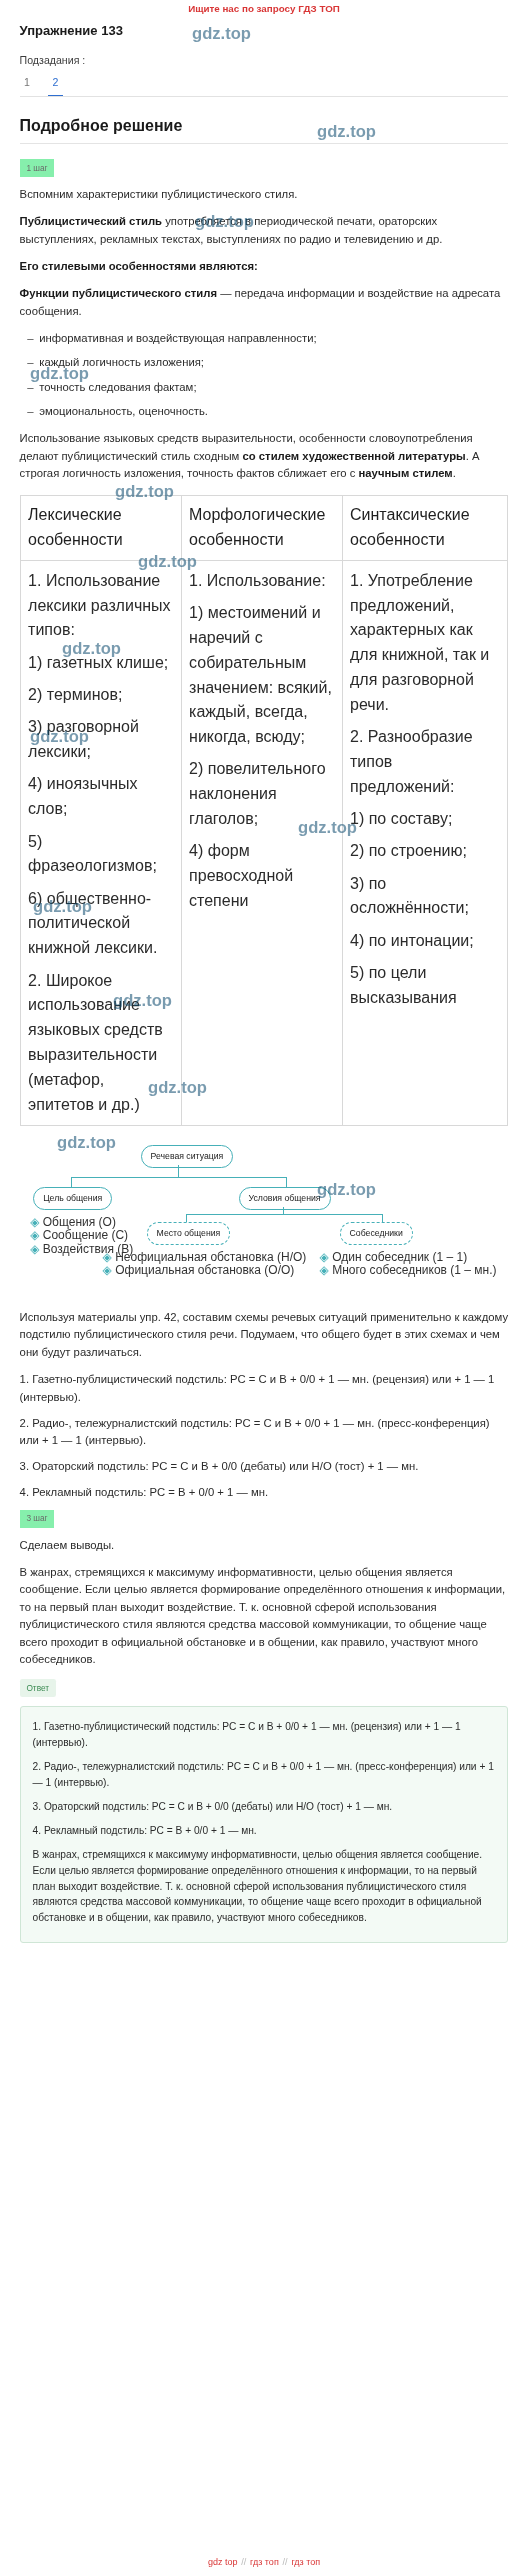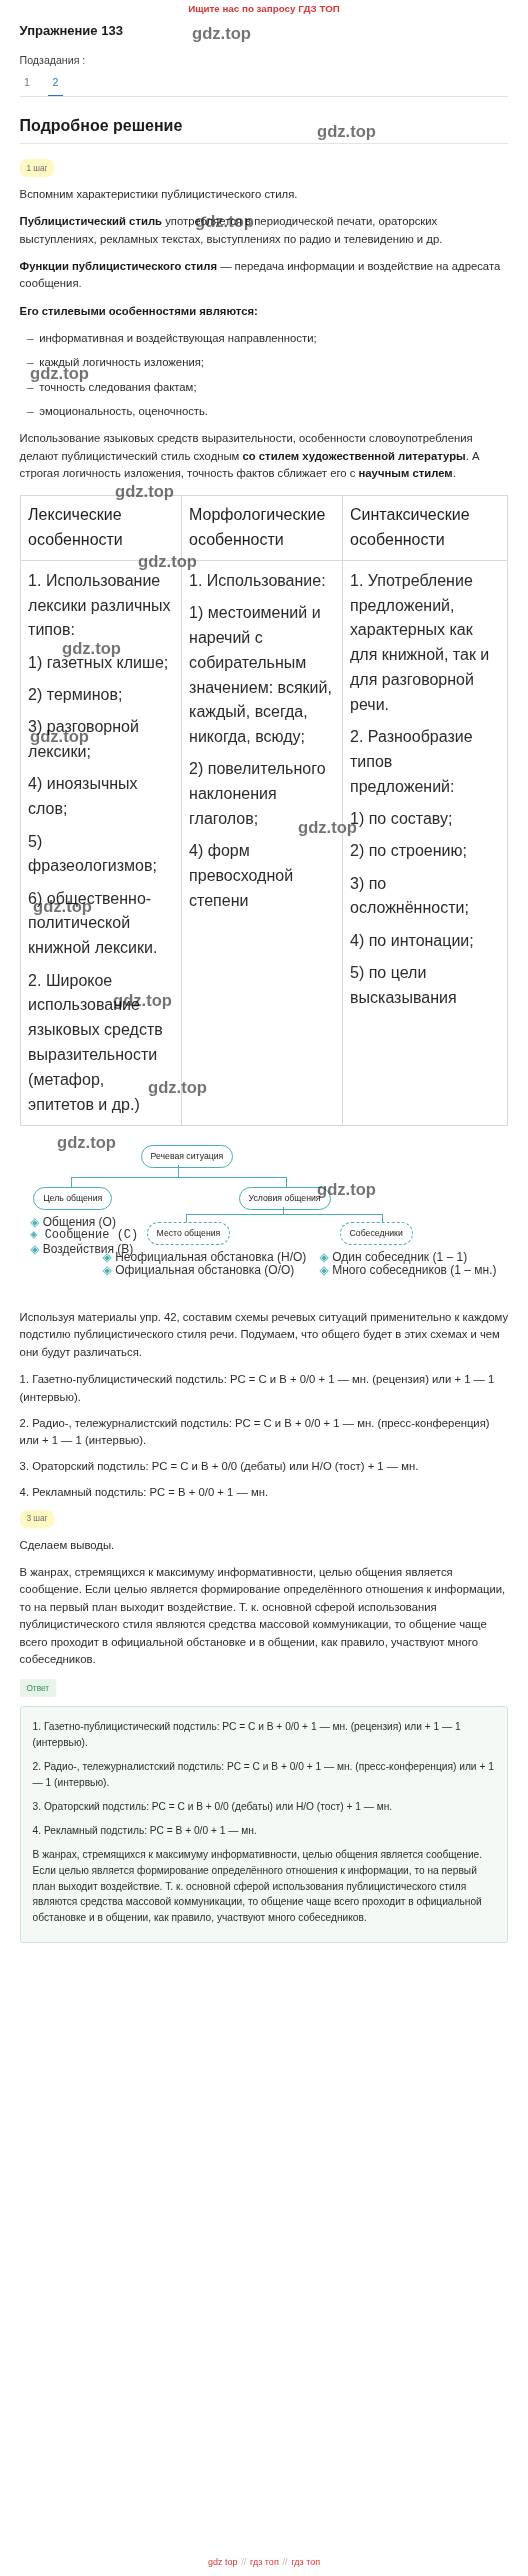--- a/index.html
+++ b/index.html
@@ -62,24 +62,24 @@
     color: #1a1a1a;
     margin: 0 0 4.5px 0;
   }
   .divider {
     height: 0.8px;
     background: #e4e4e4;
     margin: 4.5px 0 15px 0;
   }
   .step-badge {
     display: inline-block;
-    background: #fef9c3;
+    background: #86efac;
     color: #6a6a6a;
     font-size: 8.3px;
-    border-radius: 7px;
+    border-radius: 0;
     padding: 2.3px 6.8px;
     margin-bottom: 9px;
   }
   .answer-badge {
     display: inline-block;
     background: #e7f4ea;
     color: #3b8a52;
     font-size: 8.3px;
     border-radius: 2.3px;
     padding: 2.3px 6.8px;
@@ -166,21 +166,21 @@
     left: 0; right: 0;
     text-align: center;
     font-size: 9px;
     color: #d93636;
   }
   .footer span { color: #d93636; }
   .footer .sep { color: #b9b9b9; margin: 0 3.8px; }
   
   .wm {
     position: absolute;
-    color: #000000;
+    color: #0c4a6e;
     font-weight: bold;
     font-size: 15px;
     opacity: .55;
     pointer-events: none;
     font-family: "Liberation Sans", sans-serif;
   }
 </style>
 </head>
 <body>
 
@@ -204,25 +204,25 @@
 
   
   <div class="step-badge">1 шаг</div>
 
   <p class="lead">Вспомним характеристики публицистического стиля.</p>
 
   <p>
     <b>Публицистический стиль</b><span> употребляется в периодической печати, ораторских выступлениях, рекламных текстах, выступлениях по радио и телевидению и др.</span>
   </p>
 
+  <p><b>Его стилевыми особенностями являются:</b></p>
+
   <p>
     <b>Функции публицистического стиля</b><span> — передача информации и воздействие на адресата сообщения.</span>
   </p>
-
-  <p><b>Его стилевыми особенностями являются:</b></p>
 
   <ul class="dash">
     <li>информативная и воздействующая направленности;</li>
     <li>каждый логичность изложения;</li>
     <li>точность следования фактам;</li>
     <li>эмоциональность, оценочность.</li>
   </ul>
 
   <p>
     <span>Использование языковых средств выразительности, особенности словоупотребления делают публицистический стиль сходным </span><b>со стилем художественной литературы</b><span>. А строгая логичность изложения, точность фактов сближает его с </span><b>научным стилем</b><span>.</span>
@@ -275,21 +275,21 @@
     <div class="dline" style="left:51px; top:32px; width:215px; height:0.8px;"></div>
     <div class="dline" style="left:51px; top:32px; width:0.8px; height:10.6px;"></div>
     <div class="dline" style="left:266px; top:32px; width:0.8px; height:10.6px;"></div>
 
     <div class="node" style="left:13.6px; top:42px;">Цель общения</div>
     <div class="node" style="left:219px; top:42px;">Условия общения</div>
 
     <div class="dnote" style="left:10.6px; top:68px;">
       <span style="color:#46b0b8">◈</span> <span>Общения (О)</span>
     </div>
-    <div class="dnote" style="left:10.6px; top:81px;font-family:Liberation Mono, monospace;">
+    <div class="dnote" style="left:10.6px; top:81px;">
       <span style="color:#46b0b8">◈</span> <span>Сообщение (С)</span>
     </div>
     <div class="dnote" style="left:10.6px; top:95px;">
       <span style="color:#46b0b8">◈</span> <span>Воздействия (В)</span>
     </div>
 
     <div class="dline" style="left:263px; top:62px; width:0.8px; height:7.5px;"></div>
     <div class="dline" style="left:166px; top:69px; width:196px; height:0.8px;"></div>
     <div class="dline" style="left:166px; top:69px; width:0.8px; height:7.5px;"></div>
     <div class="dline" style="left:362px; top:69px; width:0.8px; height:7.5px;"></div>

